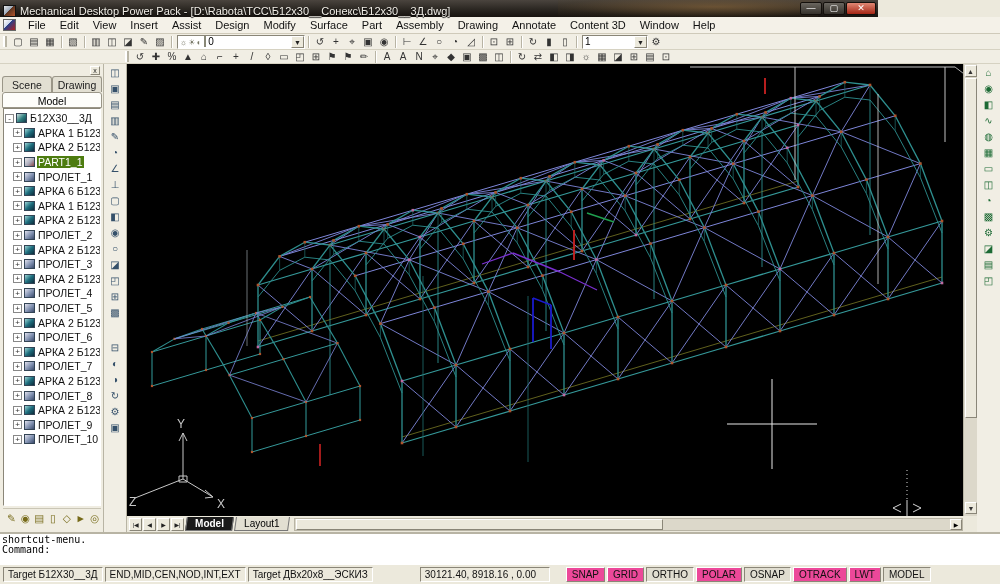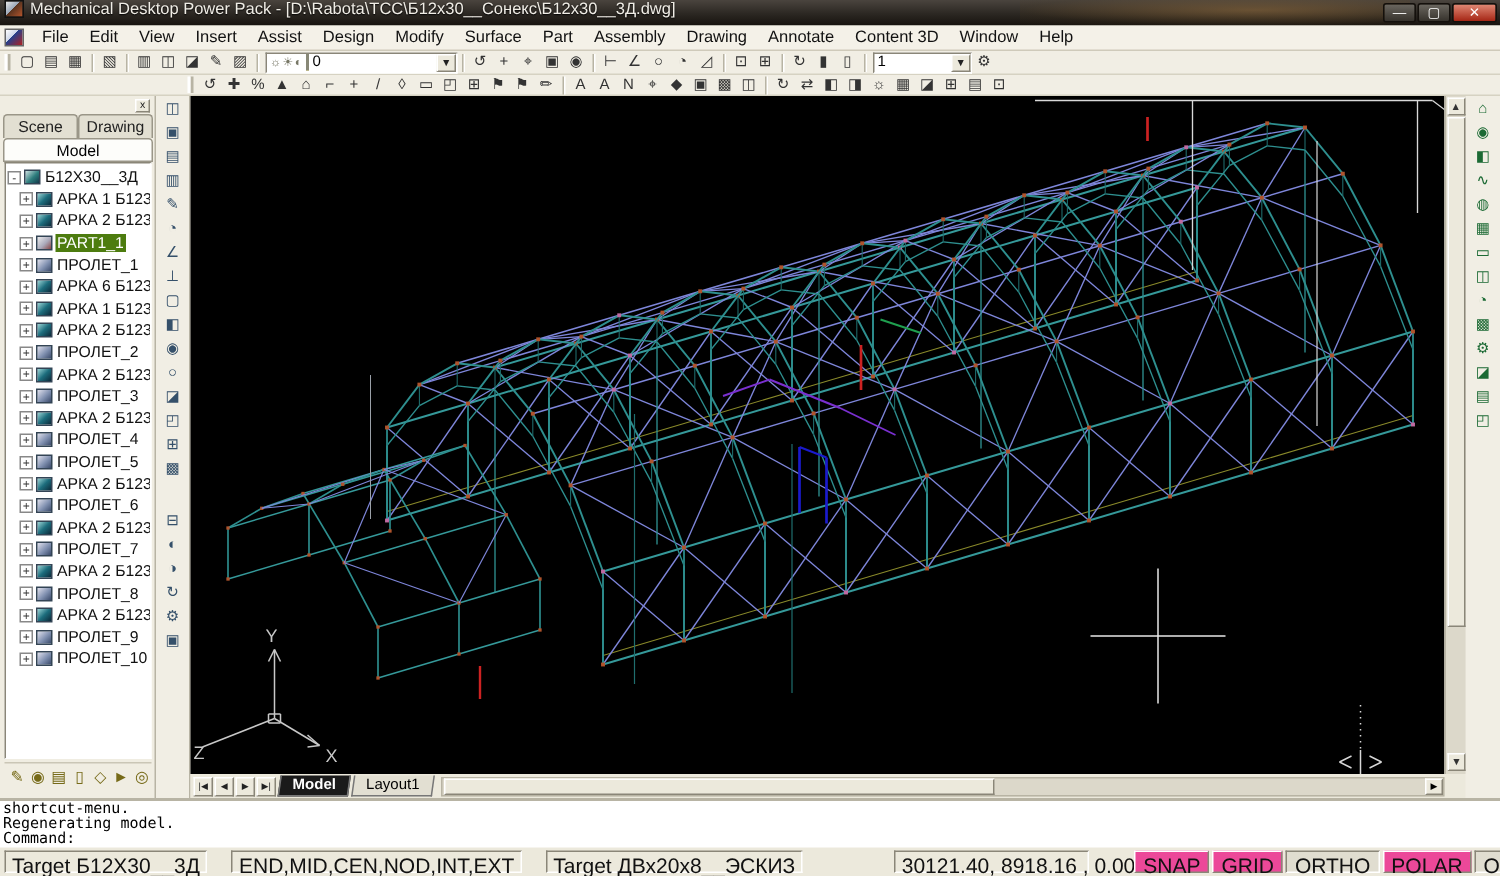--- a/index.html
+++ b/index.html
@@ -1,23 +1,23 @@
 <!DOCTYPE html>
 <html><head>
 <meta charset="utf-8">
 <style>
   html,body{margin:0;padding:0;background:#777;}
   #app{position:relative;width:1000px;height:584px;font-family:"Liberation Sans",sans-serif;
        background:#ece9dc;overflow:hidden;box-sizing:border-box;}
   #app *{box-sizing:border-box;}
 
   
-  .titlebar{position:absolute;left:0;top:0;width:1000px;height:17px;
+  .titlebar{position:absolute;left:0;top:0;width:878px;height:17px;
     background:linear-gradient(180deg,#4a443e 0%,#2b2722 55%,#17130f 100%);
-    display:flex;align-items:flex-start;color:#f0ede6;font-size:11px;}
+    display:flex;align-items:flex-end;color:#f0ede6;font-size:11px;}
   .titlebar .wallpaper{position:absolute;right:60px;top:0;width:260px;height:17px;
     background:radial-gradient(ellipse at 60% 40%,rgba(150,110,60,.55),rgba(80,60,30,.15) 70%,transparent);}
   .app-ico{width:13px;height:12px;margin:0 4px 0 3px;flex:0 0 auto;
     background:linear-gradient(135deg,#e8e8e8 0%,#9aa7b8 45%,#5a341f 46%,#b5552c 100%);
     border:1px solid #111;}
   .title-text{white-space:nowrap;text-shadow:0 1px 1px #000;position:relative;z-index:2;}
   .caption{position:absolute;right:2px;top:2px;display:flex;gap:1px;z-index:3;}
   .cap-btn{width:22px;height:13px;font-size:9px;line-height:11px;text-align:center;color:#fff;
     background:linear-gradient(180deg,#6a665f,#36322c);border:1px solid #14100c;border-radius:2px;}
   .cap-btn.close{width:30px;background:linear-gradient(180deg,#e08874,#a52615);}
@@ -106,21 +106,21 @@
     border-color:#fff #8a8678 #8a8678 #fff;font-size:6px;line-height:10px;text-align:center;}
 
   
   .cmdline{position:absolute;left:0;top:532px;width:1000px;height:32px;background:#fff;
     border-top:2px solid #b8b4a4;font-family:"DejaVu Sans Mono","Liberation Mono",monospace;
     font-size:10px;color:#000;padding:1px 0 0 2px;line-height:10px;}
   .cmdline div{height:10px;}
 
   
   .statusbar{position:absolute;left:0;top:564px;width:1000px;height:20px;background:#ece9dc;
-    border-top:1px solid #fff;display:flex;align-items:center;font-size:14px;color:#111;gap:16px;
+    border-top:1px solid #fff;display:flex;align-items:center;font-size:10px;color:#111;gap:2px;
     padding-left:3px;}
   .sfield{height:15px;padding:1px 4px 0;border:1px solid;border-color:#8a8678 #fff #fff #8a8678;
     white-space:nowrap;background:#ece9dc;}
   .stoggle{height:15px;padding:1px 5px 0;border:1px solid;border-color:#fff #8a8678 #8a8678 #fff;
     background:#ec4899;white-space:nowrap;}
   .stoggle.pressed{border-color:#8a8678 #fff #fff #8a8678;background:#e0ddd0;}
 </style>
 </head>
 <body>
 
@@ -1079,21 +1079,20 @@
     <div class="sheet-tab active"><span>Model</span></div>
     <div class="sheet-tab"><span>Layout1</span></div>
     <div class="hscroll">
       <div class="hs-thumb"></div>
       <div class="hs-btn">▶</div>
     </div>
   </div>
 
   <div class="cmdline">
     <div>shortcut-menu.</div>
-    <div>Regenerating model.</div>
     <div>Command:</div>
   </div>
 
   <div class="statusbar">
     <span class="sfield">Target Б12X30__3Д</span>
     <span class="sfield">END,MID,CEN,NOD,INT,EXT</span>
     <span class="sfield">Target ДВх20х8__ЭСКИЗ</span>
     <span class="sfield" style="min-width:130px;margin-left:45px;">30121.40, 8918.16 , 0.00</span>
     <span id="toggles" style="display:flex;gap:2px;margin-left:14px;">
         <span class="stoggle">SNAP</span>

